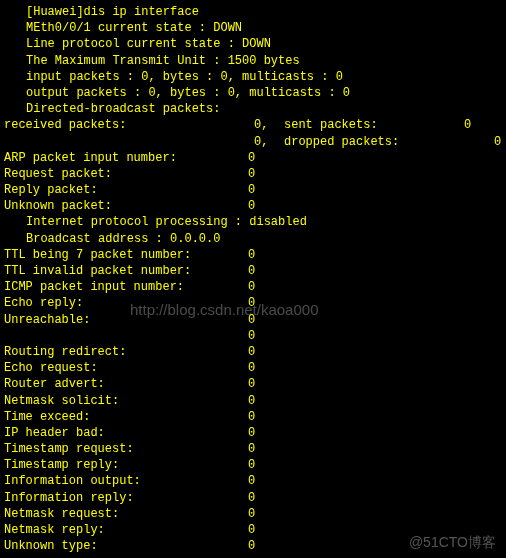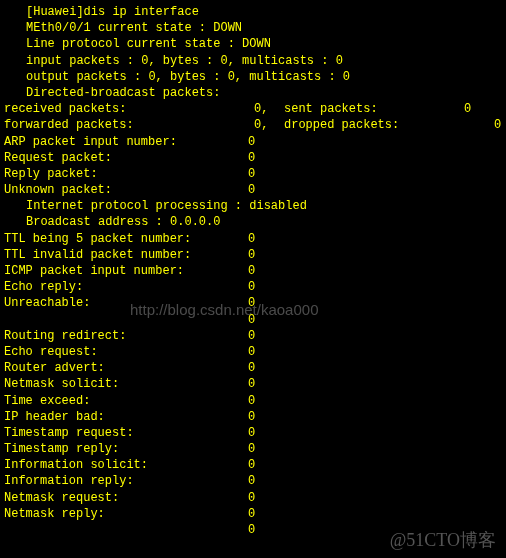--- a/index.html
+++ b/index.html
@@ -26,72 +26,72 @@
       font-family: sans-serif;
       opacity: 0.55;
       pointer-events: none;
       margin-top: 20px;
     }
     .watermark2 {
       position: absolute;
       bottom: 6px;
       right: 10px;
       color: #999;
-      font-size: 18px;
-      font-family: Liberation Serif, serif;
+      font-size: 14px;
+      font-family: Liberation Sans, sans-serif;
       opacity: 0.55;
       pointer-events: none;
     }
     .col0 { display: inline-block; }
     .col-v1 { position: absolute; left: 250px; }
     .col-lbl2 { position: absolute; left: 280px; }
     .col-v2 { position: absolute; left: 460px; }
     .col-v2b { position: absolute; left: 490px; }
     .col-va { position: absolute; left: 244px; }
     .rowrel { position: relative; height: 1.35em; }
   </style>
 </head>
 <body>
 
 <div>
   <div class="line">[Huawei]dis ip interface</div>
   <div class="line">MEth0/0/1 current state : DOWN</div>
   <div class="line">Line protocol current state : DOWN</div>
+  <div class="line">The Maximum Transmit Unit : 1500 bytes</div>
   <div class="line">input packets : 0, bytes : 0, multicasts : 0</div>
   <div class="line">output packets : 0, bytes : 0, multicasts : 0</div>
   <div class="line">Directed-broadcast packets:</div>
 
   <div class="rowrel">
     <span class="col0"> received packets:</span>
     <span class="col-v1">0,</span>
     <span class="col-lbl2">sent packets:</span>
     <span class="col-v2">0</span>
   </div>
   <div class="rowrel">
-    <span class="col0"> forwarded packets:</span>
     <span class="col-v1">0,</span>
     <span class="col-lbl2">dropped packets:</span>
     <span class="col-v2b">0</span>
   </div>
 
   <div class="rowrel">
     <span class="col0">ARP packet input number:</span>
     <span class="col-va">0</span>
   </div>
   <div id="arp-rows">
       <div class="rowrel"><span class="col0">  Request packet:</span><span class="col-va">0</span></div>
       <div class="rowrel"><span class="col0">  Reply packet:</span><span class="col-va">0</span></div>
       <div class="rowrel"><span class="col0">  Unknown packet:</span><span class="col-va">0</span></div>
     </div>
 
   <div class="line">Internet protocol processing : disabled</div>
   <div class="line">Broadcast address : 0.0.0.0</div>
 
   <div class="rowrel">
-    <span class="col0">TTL being 5 packet number:</span>
+    <span class="col0">TTL being 7 packet number:</span>
     <span class="col-va">0</span>
   </div>
   <div class="rowrel">
     <span class="col0">TTL invalid packet number:</span>
     <span class="col-va">0</span>
   </div>
   <div class="rowrel">
     <span class="col0">ICMP packet input number:</span>
     <span class="col-va">0</span>
   </div>
@@ -100,22 +100,22 @@
       <div class="rowrel"><span class="col0">  Unreachable:</span><span class="col-va">0</span></div>
       <div class="rowrel"><span class="col-va">0</span></div>
       <div class="rowrel"><span class="col0">  Routing redirect:</span><span class="col-va">0</span></div>
       <div class="rowrel"><span class="col0">  Echo request:</span><span class="col-va">0</span></div>
       <div class="rowrel"><span class="col0">  Router advert:</span><span class="col-va">0</span></div>
       <div class="rowrel"><span class="col0">  Netmask solicit:</span><span class="col-va">0</span></div>
       <div class="rowrel"><span class="col0">  Time exceed:</span><span class="col-va">0</span></div>
       <div class="rowrel"><span class="col0">  IP header bad:</span><span class="col-va">0</span></div>
       <div class="rowrel"><span class="col0">  Timestamp request:</span><span class="col-va">0</span></div>
       <div class="rowrel"><span class="col0">  Timestamp reply:</span><span class="col-va">0</span></div>
-      <div class="rowrel"><span class="col0">  Information solicit:</span><span class="col-va">0</span></div>
+      <div class="rowrel"><span class="col0">  Information output:</span><span class="col-va">0</span></div>
       <div class="rowrel"><span class="col0">  Information reply:</span><span class="col-va">0</span></div>
       <div class="rowrel"><span class="col0">  Netmask request:</span><span class="col-va">0</span></div>
       <div class="rowrel"><span class="col0">  Netmask reply:</span><span class="col-va">0</span></div>
-      <div class="rowrel"><span class="col-va">0</span></div>
+      <div class="rowrel"><span class="col0">  Unknown type:</span><span class="col-va">0</span></div>
     </div>
 </div>
 
 <div class="watermark1">http://blog.csdn.net/kaoa000</div>
 <div class="watermark2">@51CTO博客</div>
 
 </body></html>

